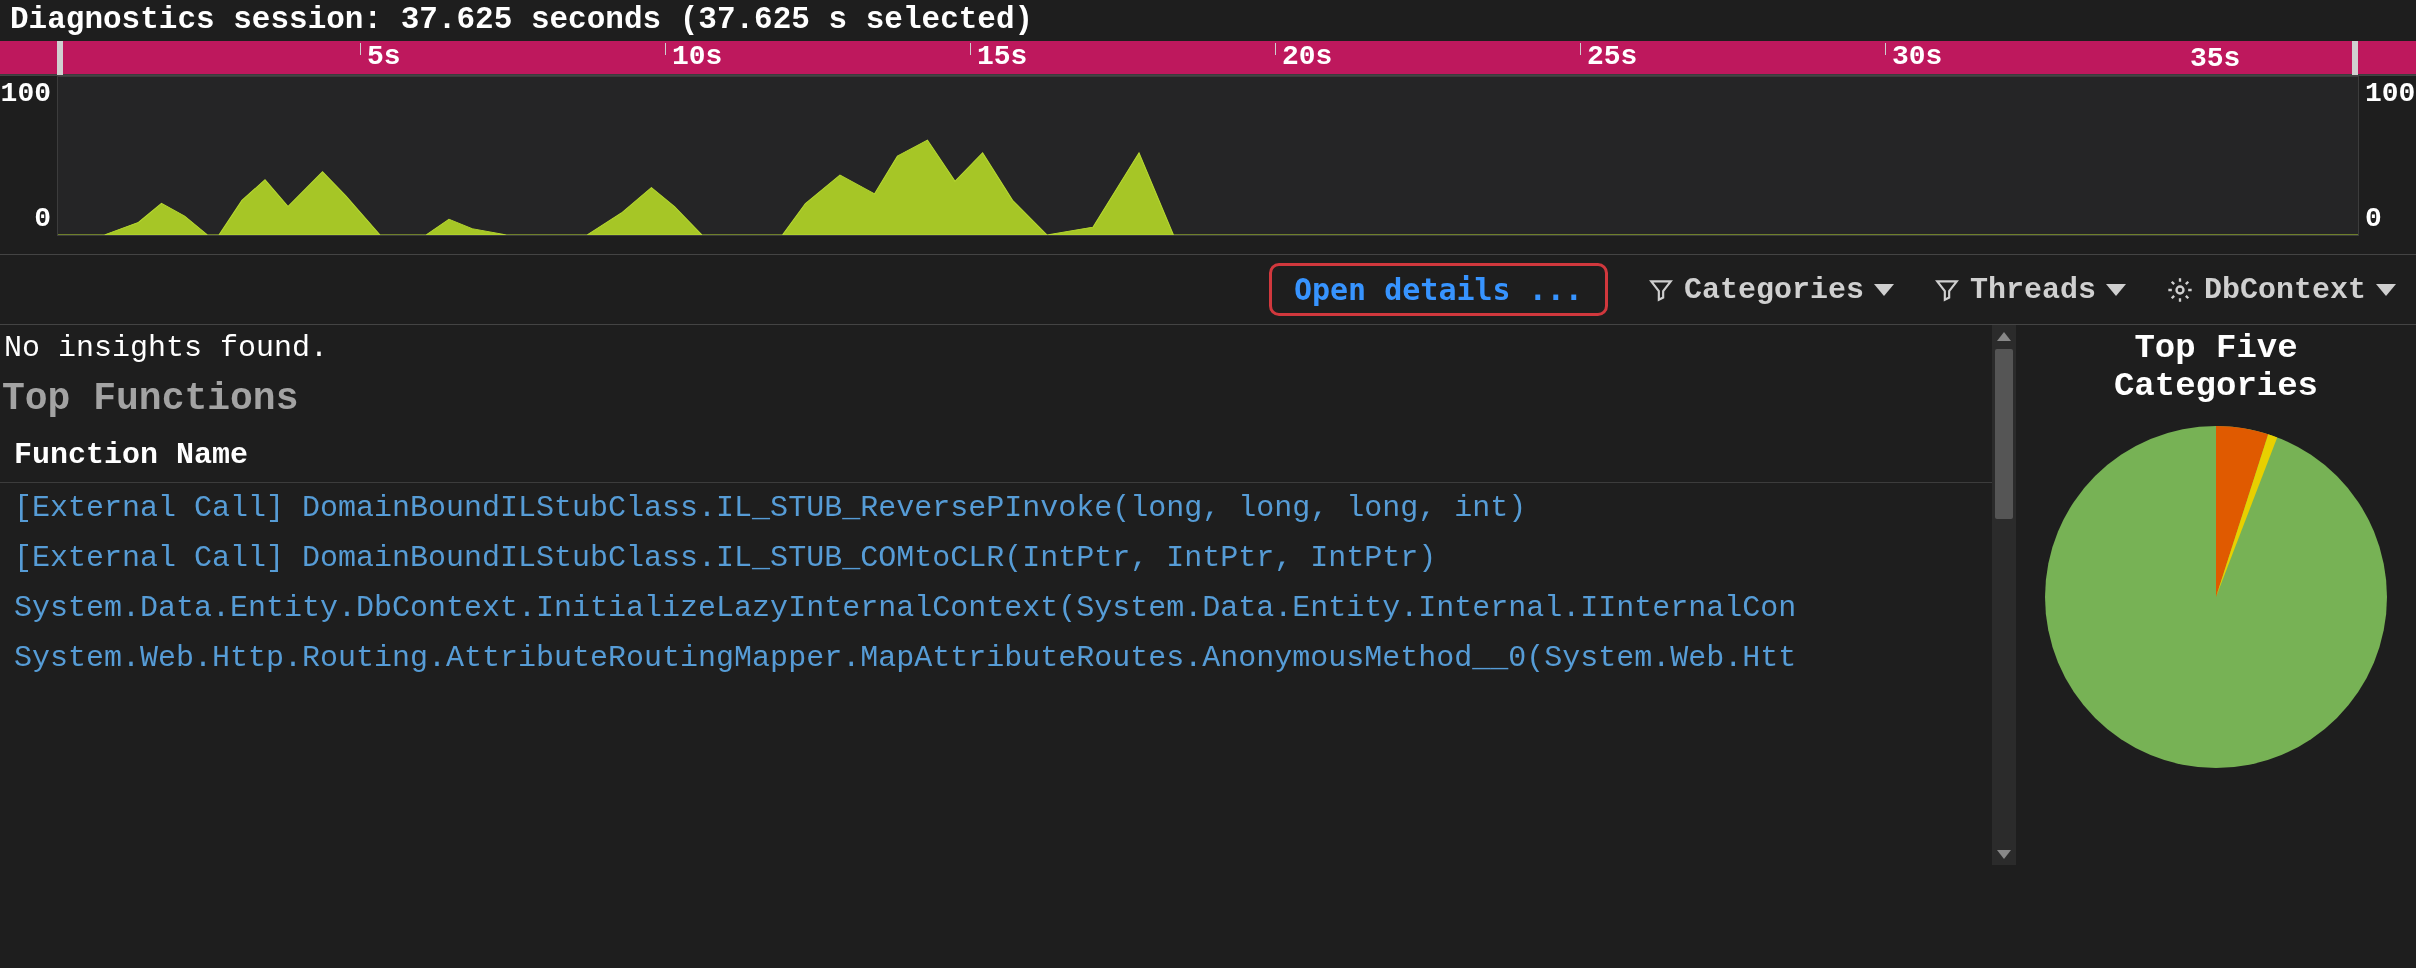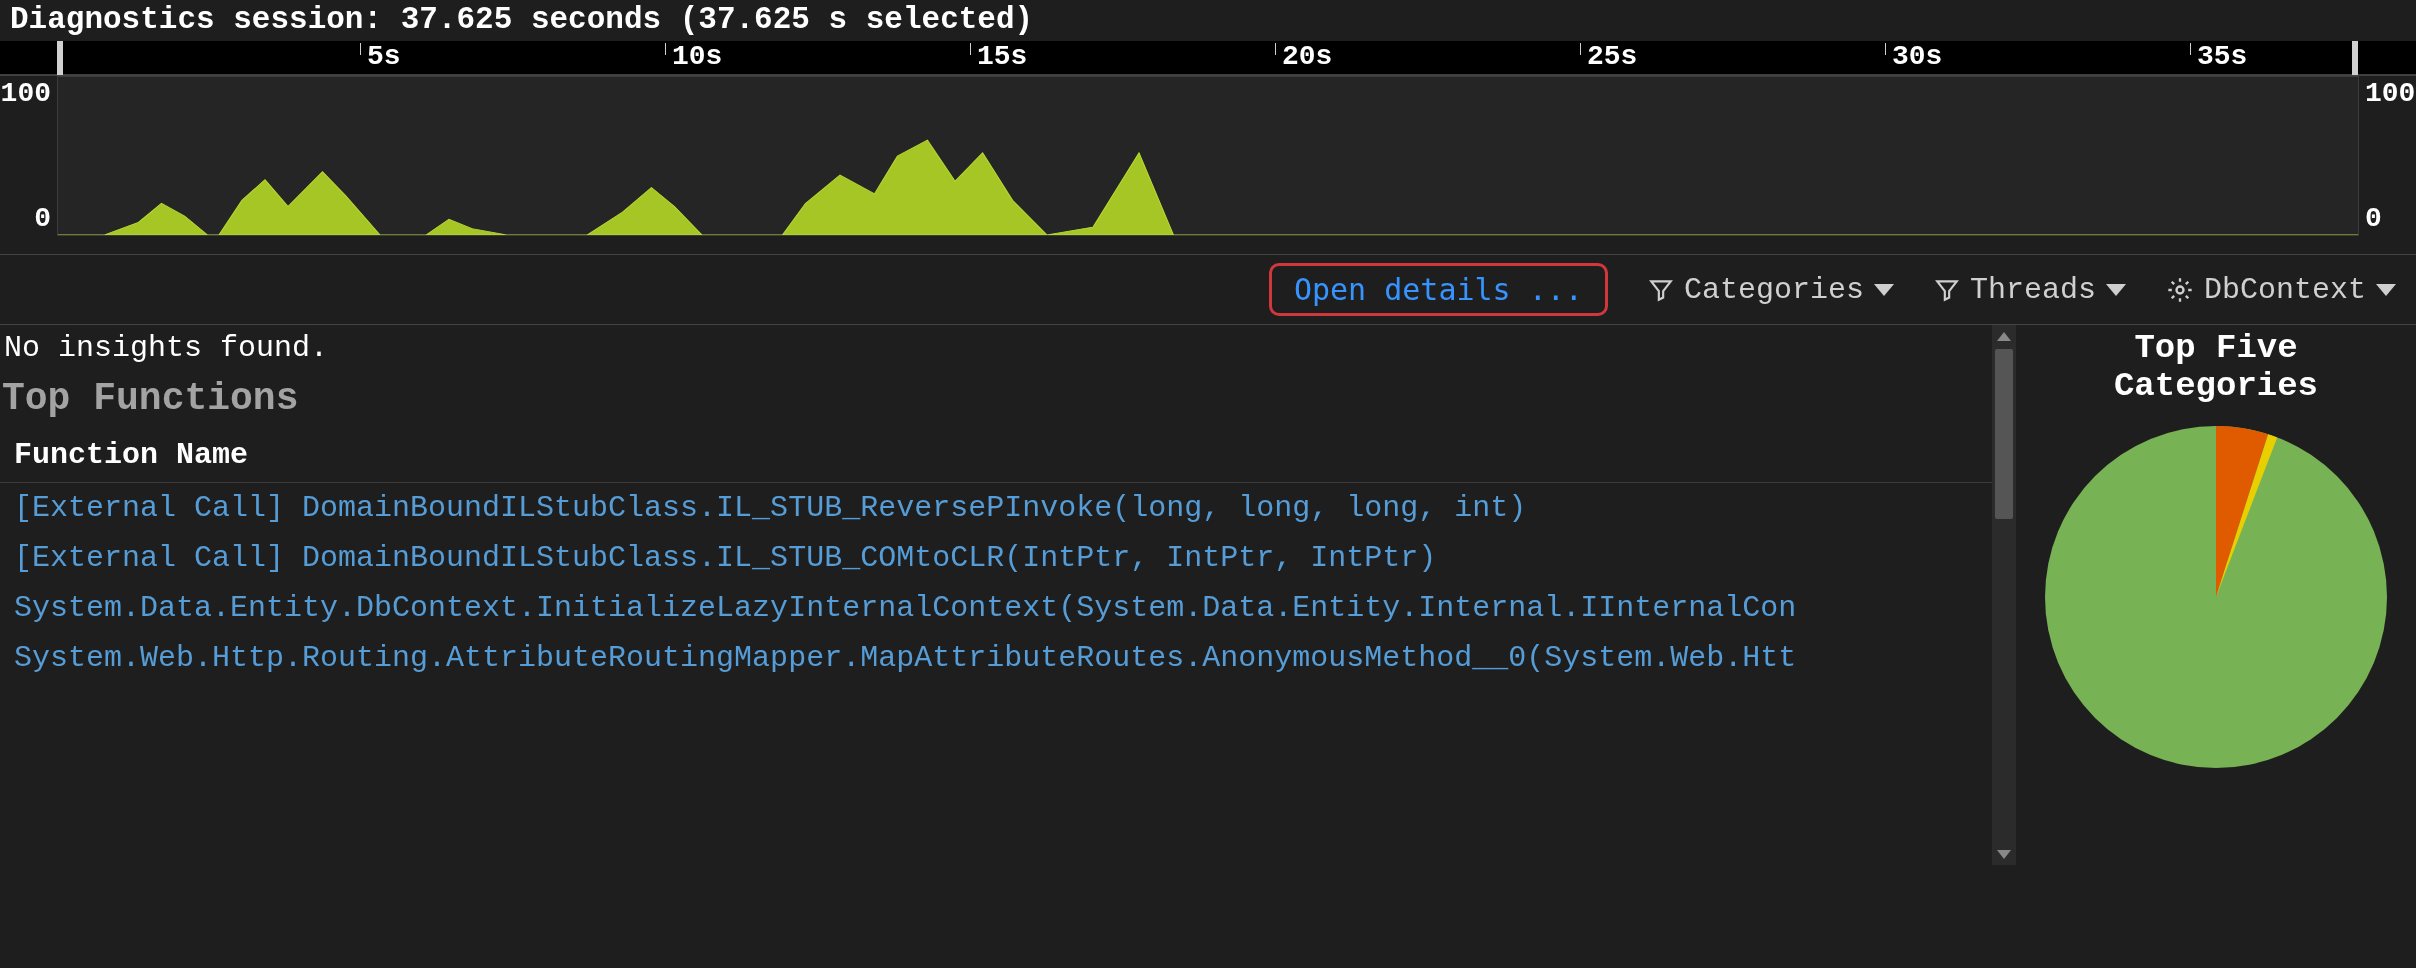--- a/index.html
+++ b/index.html
@@ -14,21 +14,21 @@
   }
   .session-header {
     padding: 2px 10px 4px 10px;
     font-weight: bold;
     color: #ffffff;
     font-size: 31px;
   }
   .ruler {
     position: relative;
     height: 34px;
-    background: #000000;
+    background: #be185d;
     border-bottom: 1px solid #3c3c3c;
   }
   .ruler-handle {
     position: absolute;
     top: 0;
     width: 6px;
     height: 34px;
     background: #d0d0d0;
   }
   .ruler .tick {
@@ -95,20 +95,21 @@
 
   .toolbar-row {
     display: flex;
     justify-content: flex-end;
     align-items: center;
     gap: 40px;
     padding: 8px 20px 8px 10px;
     border-top: 1px solid #444;
     border-bottom: 1px solid #444;
     margin-top: 18px;
+    font-weight: bold;
   }
   .open-details {
     color: #3794ff;
     border: 3px solid #d1383d;
     border-radius: 10px;
     padding: 6px 22px;
     font-size: 30px;
     font-family: Consolas, monospace;
     cursor: pointer;
   }
@@ -237,21 +238,21 @@
       <span>20s</span>
     </div>
     <div class="tick" style="left: 1579.92px;">
       <span class="mark"></span>
       <span>25s</span>
     </div>
     <div class="tick" style="left: 1884.9px;">
       <span class="mark"></span>
       <span>30s</span>
     </div>
-    <div class="tick" style="left: 2189.88px;">
+    <div class="tick" style="left: 2189.88px; flex-direction: column;">
       <span class="mark"></span>
       <span>35s</span>
     </div>
   </div>
 
 <div class="cpu-section">
   <div class="cpu-graph-row">
     <div class="cpu-axis">
       <span>100</span>
       <span>0</span>

